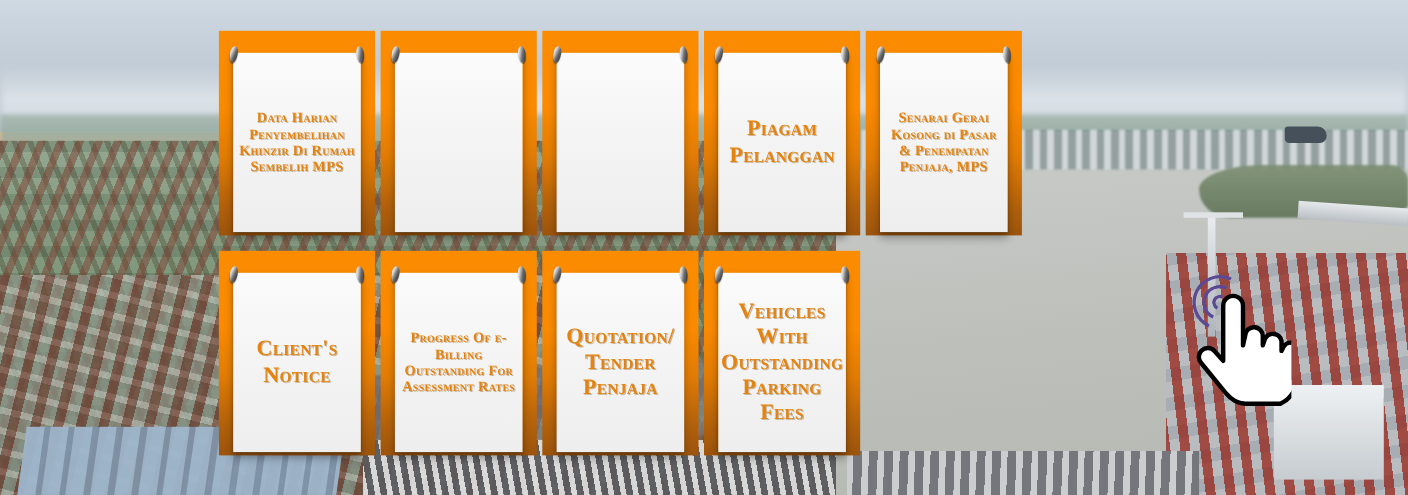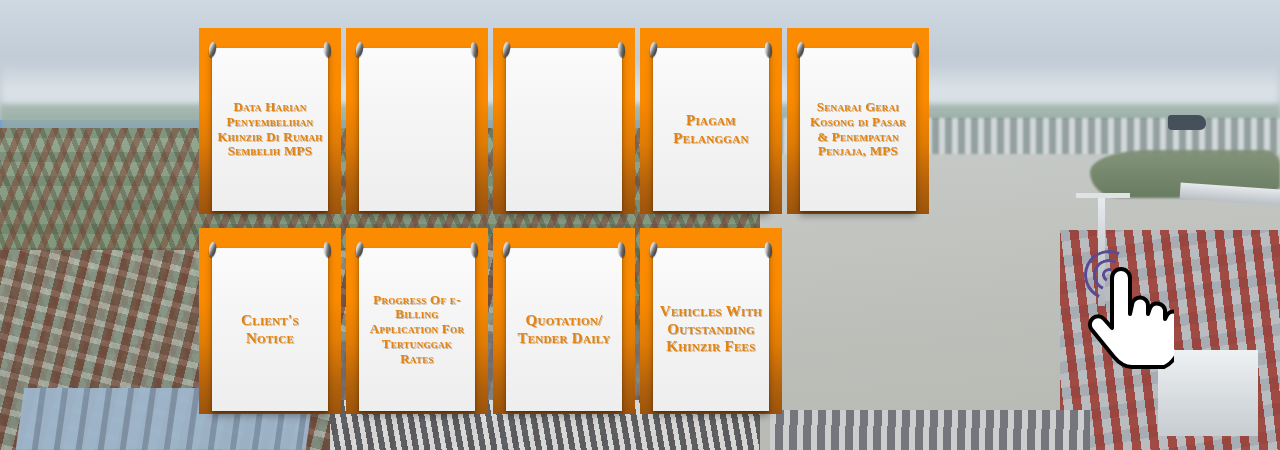--- a/index.html
+++ b/index.html
@@ -5,21 +5,21 @@
 <style>
   * { margin:0; padding:0; box-sizing:border-box; }
   html,body{
     width:1280px; height:450px; overflow:hidden;
     font-family:"Liberation Serif", serif;
   }
 
   #stage{
     position:relative;
     width:1280px; height:450px;
-    background:#3b82f6;
+    background:#fdba74;
     overflow:hidden;
   }
 
   
   .bg{ position:absolute; inset:0; overflow:hidden; }
 
   .sky{
     position:absolute; left:0; top:0; width:1280px; height:120px;
     background:linear-gradient(180deg,#cfd9e2 0%, #c3ced9 40%, #bfc9d2 70%, #b5bfc6 100%);
   }
@@ -143,21 +143,21 @@
     position:absolute; left:13px; top:20px; width:116px; height:163px;
     background:linear-gradient(180deg,#fbfbfb 0%, #f3f3f3 55%, #eeeeee 100%);
     box-shadow:0 5px 7px rgba(0,0,0,.32), 0 1px 2px rgba(0,0,0,.25);
     display:flex; align-items:center; justify-content:center;
     padding:6px 5px;
   }
   .card .paper .label{
     font-family:"Liberation Serif", serif;
     font-variant:small-caps;
     font-weight:bold;
-    font-size:15px;
+    font-size:20px;
     line-height:1.16;
     letter-spacing:.3px;
     text-align:center;
     color:#e4830f;
     text-shadow:1px 1px 0 rgba(120,70,10,.35);
   }
   .card .paper .label.sm{ font-size:13px; line-height:1.13; }
 
   
   .pin{
@@ -253,35 +253,35 @@
         <div class="paper">
           <span class="pin left"></span>
           <span class="pin right"></span>
           <span class="label">Client's Notice</span>
         </div>
       </div>
       <div class="card">
         <div class="paper">
           <span class="pin left"></span>
           <span class="pin right"></span>
-          <span class="label sm">Progress Of e-Billing Application For Tertunggak Rates</span>
-        </div>
-      </div>
-      <div class="card">
-        <div class="paper">
-          <span class="pin left"></span>
-          <span class="pin right"></span>
-          <span class="label">Quotation/ Tender Daily</span>
-        </div>
-      </div>
-      <div class="card">
-        <div class="paper">
-          <span class="pin left"></span>
-          <span class="pin right"></span>
-          <span class="label">Vehicles With Outstanding Khinzir Fees</span>
+          <span class="label sm">Progress Of e-Billing Outstanding For Assessment Rates</span>
+        </div>
+      </div>
+      <div class="card">
+        <div class="paper">
+          <span class="pin left"></span>
+          <span class="pin right"></span>
+          <span class="label">Quotation/ Tender Penjaja</span>
+        </div>
+      </div>
+      <div class="card">
+        <div class="paper">
+          <span class="pin left"></span>
+          <span class="pin right"></span>
+          <span class="label">Vehicles With Outstanding Parking Fees</span>
         </div>
       </div>
     </div>
 
   </div>
 
   <div class="cursor">
     <div class="ripple">
       <i class="a"></i>
         <i class="b"></i>

